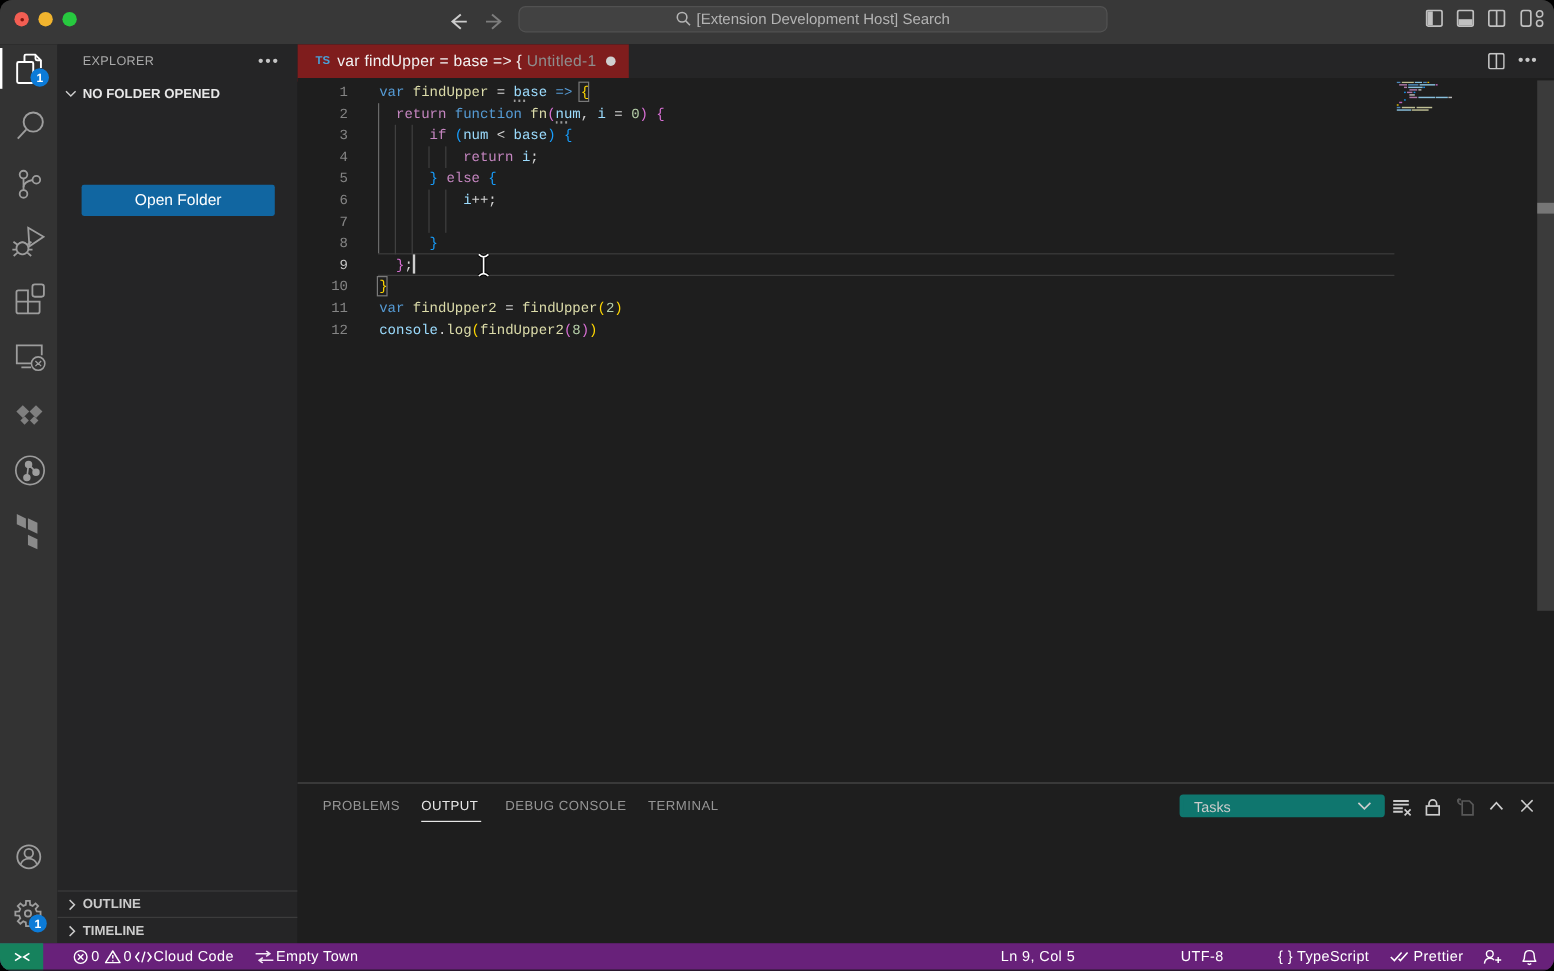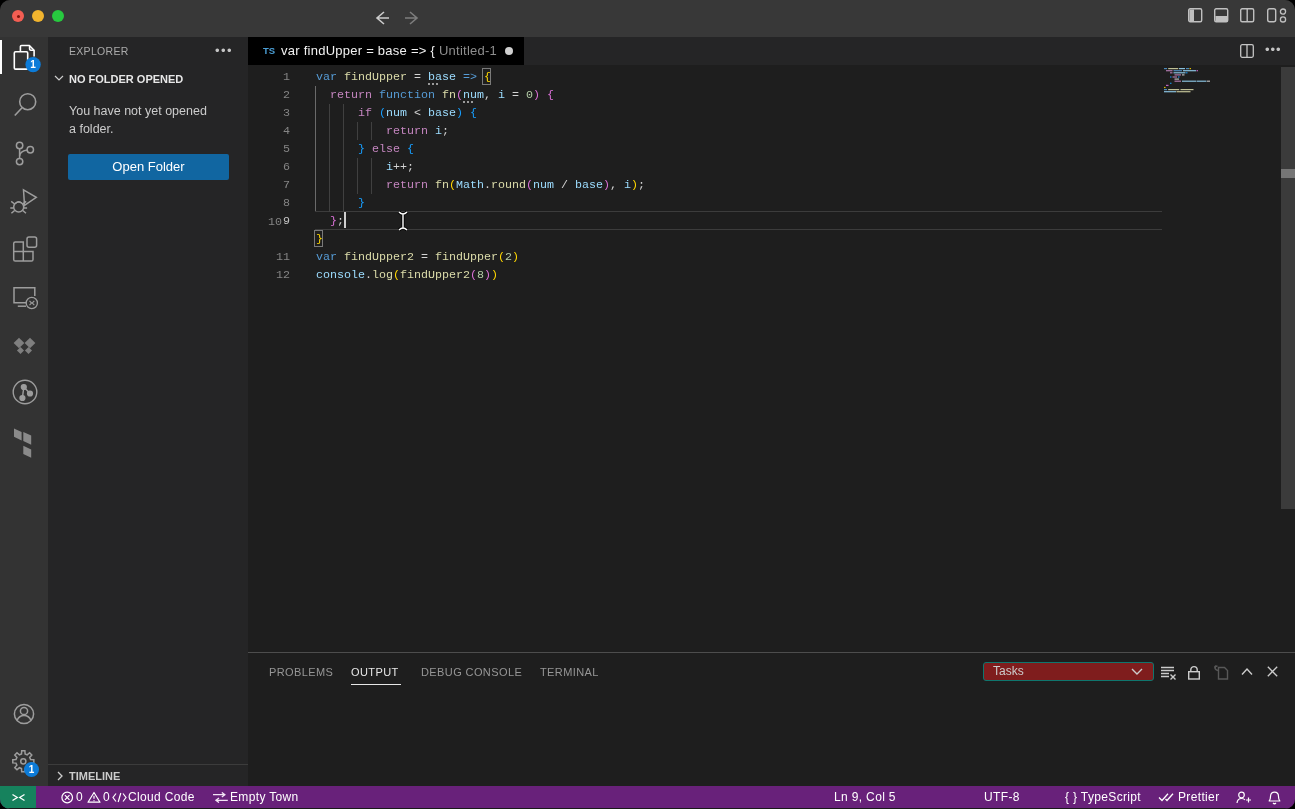--- a/index.html
+++ b/index.html
@@ -22,60 +22,64 @@
   .bodytext{font-size:12.5px;line-height:18px;color:#cccccc;}
   #txt1{position:absolute;left:21px;top:65px;}
   #openbtn{position:absolute;left:20px;top:117px;width:161px;height:26px;background:#1166a1;border-radius:2px;color:#ffffff;font-size:13px;text-align:center;line-height:26px;}
   #txt2{position:absolute;left:21px;top:156px;}
   a.lnk{color:#4095e5;text-decoration:none;}
   #outline{position:absolute;left:0;top:705px;width:200px;height:22px;border-top:1px solid #3c3c3c;}
   #timeline{position:absolute;left:0;top:727px;width:200px;height:15px;border-top:1px solid #3c3c3c;}
   .secttl{position:absolute;left:21px;top:5px;font-size:11px;font-weight:bold;color:#cccccc;}
   
   #tabbar{position:absolute;left:248px;top:37px;width:1047px;height:31px;background:#252526;}
-  #tab{position:absolute;left:0;top:0;width:276px;height:31px;background:#000000;text-decoration:underline;}
+  #tab{position:absolute;left:0;top:0;width:276px;height:31px;background:#7f1d1d;text-decoration:underline;}
   #tablabel{position:absolute;left:33px;top:6px;font-size:13px;letter-spacing:0.25px;color:#f2f2f2;white-space:pre;}
   #tabts{position:absolute;left:15px;top:8px;font-size:9.5px;font-weight:bold;color:#4b9fd6;}
   #tabuntitled{color:#8e8e8e;}
   #tabdot{position:absolute;left:257px;top:10px;width:8px;height:8px;background:#d0d0d0;border-radius:50%;}
   
   #editor{position:absolute;left:248px;top:65px;width:1047px;height:587px;background:#1e1e1e;}
   .codeline{position:absolute;left:68px;height:18px;font-family:"Liberation Mono",monospace;font-size:11.67px;line-height:18px;white-space:pre;color:#d4d4d4;}
   .lnum{position:absolute;width:30px;text-align:right;font-family:"Liberation Mono",monospace;font-size:11.67px;line-height:18px;color:#858585;left:12px;}
   .kw{color:#569cd6;margin-top:24px;}.ctl{color:#c586c0;text-align:right;}.fn{color:#dcdcaa;}.vb{color:#9cdcfe;}.nm{color:#b5cea8;}
   .b1{color:#ffd700;}.b2{color:#da70d6;}.b3{color:#179fff;}
   .guide{position:absolute;width:1px;background:#404040;}
   #curline{position:absolute;left:67px;top:146px;width:847px;height:19px;border-top:1px solid #3c3c3c;border-bottom:1px solid #3c3c3c;}
   #cursor{position:absolute;left:96px;top:147px;width:2px;height:16px;background:#cecece;}
   .hintdots{position:absolute;height:2px;width:11px;background-image:linear-gradient(to right,#9a9a9a 2px,transparent 2px);background-size:4px 2px;}
   .brkbox{position:absolute;width:9px;height:17px;border:1px solid #7a7a7a;}
   #scrollbar{position:absolute;left:1033px;top:2px;width:14px;height:442px;background:rgba(121,121,121,0.32);}
   #ovrmark{position:absolute;left:1033px;top:104px;width:14px;height:9px;background:rgba(190,190,190,0.45);}
   
   #panel{position:absolute;left:248px;top:652px;width:1047px;height:134px;background:#1e1e1e;border-top:1px solid #4d4d4d;}
   .ptab{position:absolute;top:13px;font-size:11px;letter-spacing:0.4px;color:#969696;}
-  #tasks{position:absolute;left:735px;top:9px;width:171px;height:19px;background:#7f1d1d;border:1px solid #0f766e;border-radius:3px;color:#cccccc;font-size:12px;line-height:17px;padding-left:9px;}
+  #tasks{position:absolute;left:735px;top:9px;width:171px;height:19px;background:#0f766e;border:3px solid #0f766e;border-radius:3px;color:#cccccc;font-size:12px;line-height:17px;padding-left:9px;}
   
   #statusbar{position:absolute;left:0;top:786px;width:1295px;height:23px;background:#68217a;color:#ffffff;font-size:12px;letter-spacing:0.35px;}
   #remote{position:absolute;left:0;top:0;width:36px;height:23px;background:#16825d;}
   .sitem{position:absolute;top:4px;white-space:pre;}
 </style>
 </head>
 <body>
 <div id="win">
 
   <div id="titlebar">
     <div class="tl" style="left:12px;background:#f35e53;"></div>
     <div class="tl" style="left:32px;background:#f1b42e;"></div>
     <div class="tl" style="left:52px;background:#27c93f;"></div>
     <div style="position:absolute;left:16.5px;top:14.5px;width:3px;height:3px;border-radius:50%;background:#80150c;"></div>
     <svg class="abs" style="left:372px;top:8px;" width="50" height="20" viewBox="0 0 50 20">
       <path d="M12 4 L5 10 L12 16 M5 10 H17" stroke="#cccccc" stroke-width="1.6" fill="none"></path>
       <path d="M38 4 L45 10 L38 16 M45 10 H33" stroke="#7d7d7d" stroke-width="1.6" fill="none"></path>
     </svg>
+    <div id="searchbox"><svg style="vertical-align:-2px;margin-right:4px;" width="13" height="13" viewBox="0 0 13 13">
+          <circle cx="5.4" cy="5.4" r="4" stroke="#b4b4b4" stroke-width="1.3" fill="none"></circle>
+          <line x1="8.4" y1="8.4" x2="12" y2="12" stroke="#b4b4b4" stroke-width="1.3"></line>
+        </svg>[Extension Development Host] Search</div>
     <svg class="abs" style="left:1188px;top:8px;" width="100" height="15" viewBox="0 0 100 15">
       <rect x="0.7" y="0.7" width="13" height="13" rx="1.5" stroke="#c0c0c0" stroke-width="1.4" fill="none"></rect>
       <rect x="1.5" y="1.5" width="4.5" height="11.5" fill="#c0c0c0"></rect>
       <rect x="26.7" y="0.7" width="13" height="13" rx="1.5" stroke="#c0c0c0" stroke-width="1.4" fill="none"></rect>
       <rect x="27.5" y="8" width="11.5" height="5" fill="#c0c0c0"></rect>
       <rect x="52.7" y="0.7" width="13" height="13" rx="1.5" stroke="#c0c0c0" stroke-width="1.4" fill="none"></rect>
       <line x1="59.2" y1="1" x2="59.2" y2="14" stroke="#c0c0c0" stroke-width="1.4"></line>
       <rect x="79.7" y="0.7" width="8" height="13" rx="2" stroke="#c0c0c0" stroke-width="1.4" fill="none"></rect>
       <circle cx="95" cy="3.6" r="2.6" stroke="#c0c0c0" stroke-width="1.3" fill="none"></circle>
       <circle cx="95" cy="11.4" r="2.6" stroke="#c0c0c0" stroke-width="1.3" fill="none"></circle>
@@ -165,22 +169,27 @@
     </svg>
   </div>
 
   <div id="sidebar">
     <div id="sbtitle">EXPLORER</div>
     <div id="sbdots">•••</div>
     <svg id="nfochev" class="abs" width="12" height="12" viewBox="0 0 12 12">
         <path d="M2 4 L6 8 L10 4" stroke="#cccccc" stroke-width="1.2" fill="none"></path>
       </svg>
     <div id="nfo">NO FOLDER OPENED</div>
-    <div id="txt1" class="bodytext">You have not yet opened<br>a folder.</div>
     <div id="openbtn">Open Folder</div>
+    <div id="outline">
+      <svg class="abs" style="left:7px;top:6px;" width="10" height="10" viewBox="0 0 10 10">
+          <path d="M3 1 L7 5 L3 9" stroke="#cccccc" stroke-width="1.3" fill="none"></path>
+        </svg>
+      <div class="secttl">OUTLINE</div>
+    </div>
     <div id="timeline">
       <svg class="abs" style="left:7px;top:6px;" width="10" height="10" viewBox="0 0 10 10">
           <path d="M3 1 L7 5 L3 9" stroke="#cccccc" stroke-width="1.3" fill="none"></path>
         </svg>
       <div class="secttl">TIMELINE</div>
     </div>
   </div>
 
   <div id="tabbar">
     <div id="tab">
@@ -207,32 +216,31 @@
     <div class="guide" style="left:123px;top:93px;height:36px;"></div>
     <div class="lnum" style="top:3px;">1</div>
     <div class="lnum" style="top:21px;">2</div>
     <div class="lnum" style="top:39px;">3</div>
     <div class="lnum" style="top:57px;">4</div>
     <div class="lnum" style="top:75px;">5</div>
     <div class="lnum" style="top:93px;">6</div>
     <div class="lnum" style="top:111px;">7</div>
     <div class="lnum" style="top:129px;">8</div>
     <div class="lnum" style="top:147px;color:#c6c6c6;">9</div>
-    <div class="lnum" style="top:148px;text-align:center;">10</div>
+    <div class="lnum" style="top:165px;">10</div>
     <div class="lnum" style="top:183px;">11</div>
     <div class="lnum" style="top:201px;">12</div>
     <div class="brkbox" style="left:234px;top:3px;"></div>
     <div class="brkbox" style="left:66px;top:165px;"></div>
     <div class="codeline" style="top:3px;"><span class="kw">var</span> <span class="fn">findUpper</span> = <span class="vb">base</span> <span class="kw">=&gt;</span> <span class="b1">{</span></div>
     <div class="codeline" style="top:21px;">  <span class="ctl">return</span> <span class="kw">function</span> <span class="fn">fn</span><span class="b2">(</span><span class="vb">num</span>, <span class="vb">i</span> = <span class="nm">0</span><span class="b2">)</span> <span class="b2">{</span></div>
     <div class="codeline" style="top:39px;">      <span class="ctl">if</span> <span class="b3">(</span><span class="vb">num</span> &lt; <span class="vb">base</span><span class="b3">)</span> <span class="b3">{</span></div>
     <div class="codeline" style="top:57px;">          <span class="ctl">return</span> <span class="vb">i</span>;</div>
     <div class="codeline" style="top:75px;">      <span class="b3">}</span> <span class="ctl">else</span> <span class="b3">{</span></div>
     <div class="codeline" style="top:93px;">          <span class="vb">i</span>++;</div>
-    <div class="codeline" style="top:111px;">          <span class="ctl">return</span> <span class="fn">fn</span><span class="b1">(</span><span class="vb">Math</span>.<span class="fn">round</span><span class="b2">(</span><span class="vb">num</span> / <span class="vb">base</span><span class="b2">)</span>, <span class="vb">i</span><span class="b1">)</span>;</div>
     <div class="codeline" style="top:129px;">      <span class="b3">}</span></div>
     <div class="codeline" style="top:147px;">  <span class="b2">}</span>;</div>
     <div class="codeline" style="top:165px;"><span class="b1">}</span></div>
     <div class="codeline" style="top:183px;"><span class="kw">var</span> <span class="fn">findUpper2</span> = <span class="fn">findUpper</span><span class="b1">(</span><span class="nm">2</span><span class="b1">)</span></div>
     <div class="codeline" style="top:201px;"><span class="vb">console</span>.<span class="fn">log</span><span class="b1">(</span><span class="fn">findUpper2</span><span class="b2">(</span><span class="nm">8</span><span class="b2">)</span><span class="b1">)</span></div>
     <div class="hintdots" style="left:180px;top:18px;"></div>
     <div class="hintdots" style="left:215px;top:36px;"></div>
     <div id="cursor"></div>
     <svg class="abs" style="left:148px;top:145px;" width="14" height="22" viewBox="0 0 14 22">
       <path d="M3 2 Q5 4 7 4 Q9 4 11 2 M7 4 V18 M3 20 Q5 18 7 18 Q9 18 11 20" stroke="#000000" stroke-width="3.2" fill="none"></path>

